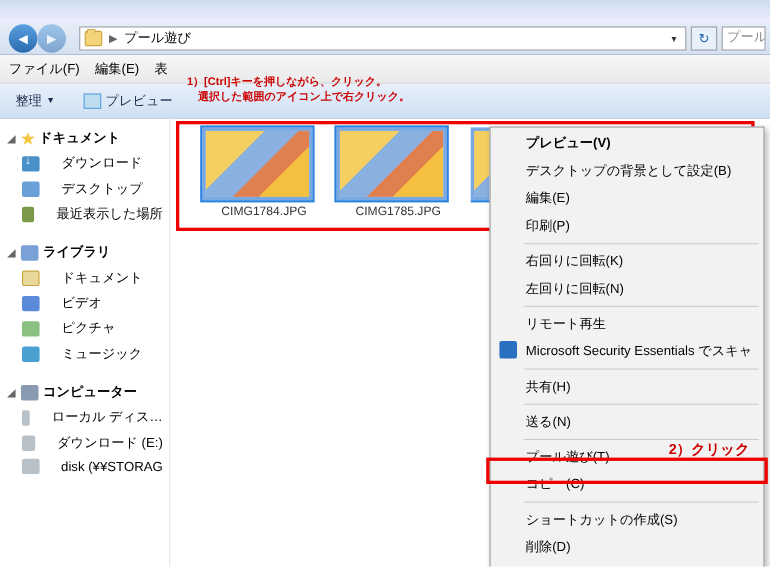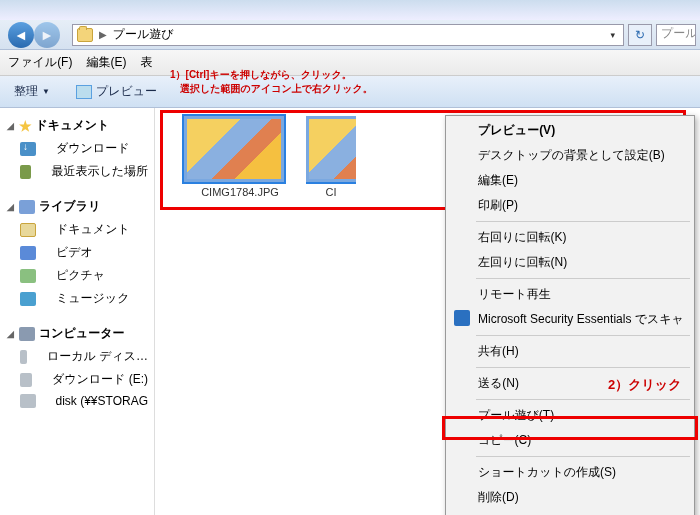--- a/index.html
+++ b/index.html
@@ -67,21 +67,21 @@
     .thumb-label { margin-top:4px; font-size:11px; color:#333;}
     
     
     .ctxmenu { position:absolute; left:445px; top:115px; width:250px; background:#f2f2f2; border:1px solid #999; box-shadow:2px 2px 6px rgba(0,0,0,.3); padding:2px; z-index:100;}
     .ctx-item { padding:4px 8px 4px 30px; position:relative; white-space:nowrap;}
     .ctx-sep { height:1px; background:#ccc; margin:3px 2px 3px 28px;}
     .ctx-highlight { position:absolute; border:3px solid #e00; left:442px; top:416px; width:256px; height:24px; z-index:101;}
     .ctx-icon{position:absolute;left:6px;top:3px;width:16px;height:16px;}
     .ctx-icon.mse{background:#2a70c0;border-radius:2px;}
     
-    .annot2 { position:absolute; left:608px; top:376px; color:#c00; font-weight:bold; font-size:13px; z-index:110;}
+    .annot2 { position:absolute; left:608px; top:400px; color:#c00; font-weight:bold; font-size:13px; z-index:110;}
   </style>
 </head>
 <body>
 
 <div class="top-blur"></div>
 
 <div class="navbar">
   <div class="nav-btns">
     <div class="nav-btn">◄</div>
     <div class="nav-btn disabled">►</div>
@@ -124,20 +124,24 @@
       <div class="tree-header">
         <span class="tree-toggle">◢</span>
         <span class="star">★</span>
         <span>ドキュメント</span>
       </div>
       <div class="tree-item">
           <span class="ico ico-dl"></span>
           <span>ダウンロード</span>
         </div>
       <div class="tree-item">
+          <span class="ico ico-desktop"></span>
+          <span>デスクトップ</span>
+        </div>
+      <div class="tree-item">
           <span class="ico ico-recent"></span>
           <span>最近表示した場所</span>
         </div>
     </div>
     <div class="tree-group">
       <div class="tree-header">
         <span class="tree-toggle">◢</span>
         <span class="ico ico-lib"></span>
         <span>ライブラリ</span>
       </div>
@@ -179,20 +183,24 @@
     </div>
   </div>
 
   <div class="content">
     <div class="sel-box sel1"></div>
     <div class="thumbs">
       <div class="thumb">
         <div class="thumb-img sel"></div>
         <div class="thumb-label">CIMG1784.JPG</div>
       </div>
+      <div class="thumb">
+        <div class="thumb-img sel"></div>
+        <div class="thumb-label">CIMG1785.JPG</div>
+      </div>
       <div class="thumb" style="width:50px;overflow:hidden;">
         <div class="thumb-img sel"></div>
         <div class="thumb-label">CI</div>
       </div>
     </div>
   </div>
 </div>
 
 <div class="ctxmenu">
   <div class="ctx-item"><b>プレビュー(V)</b></div>

